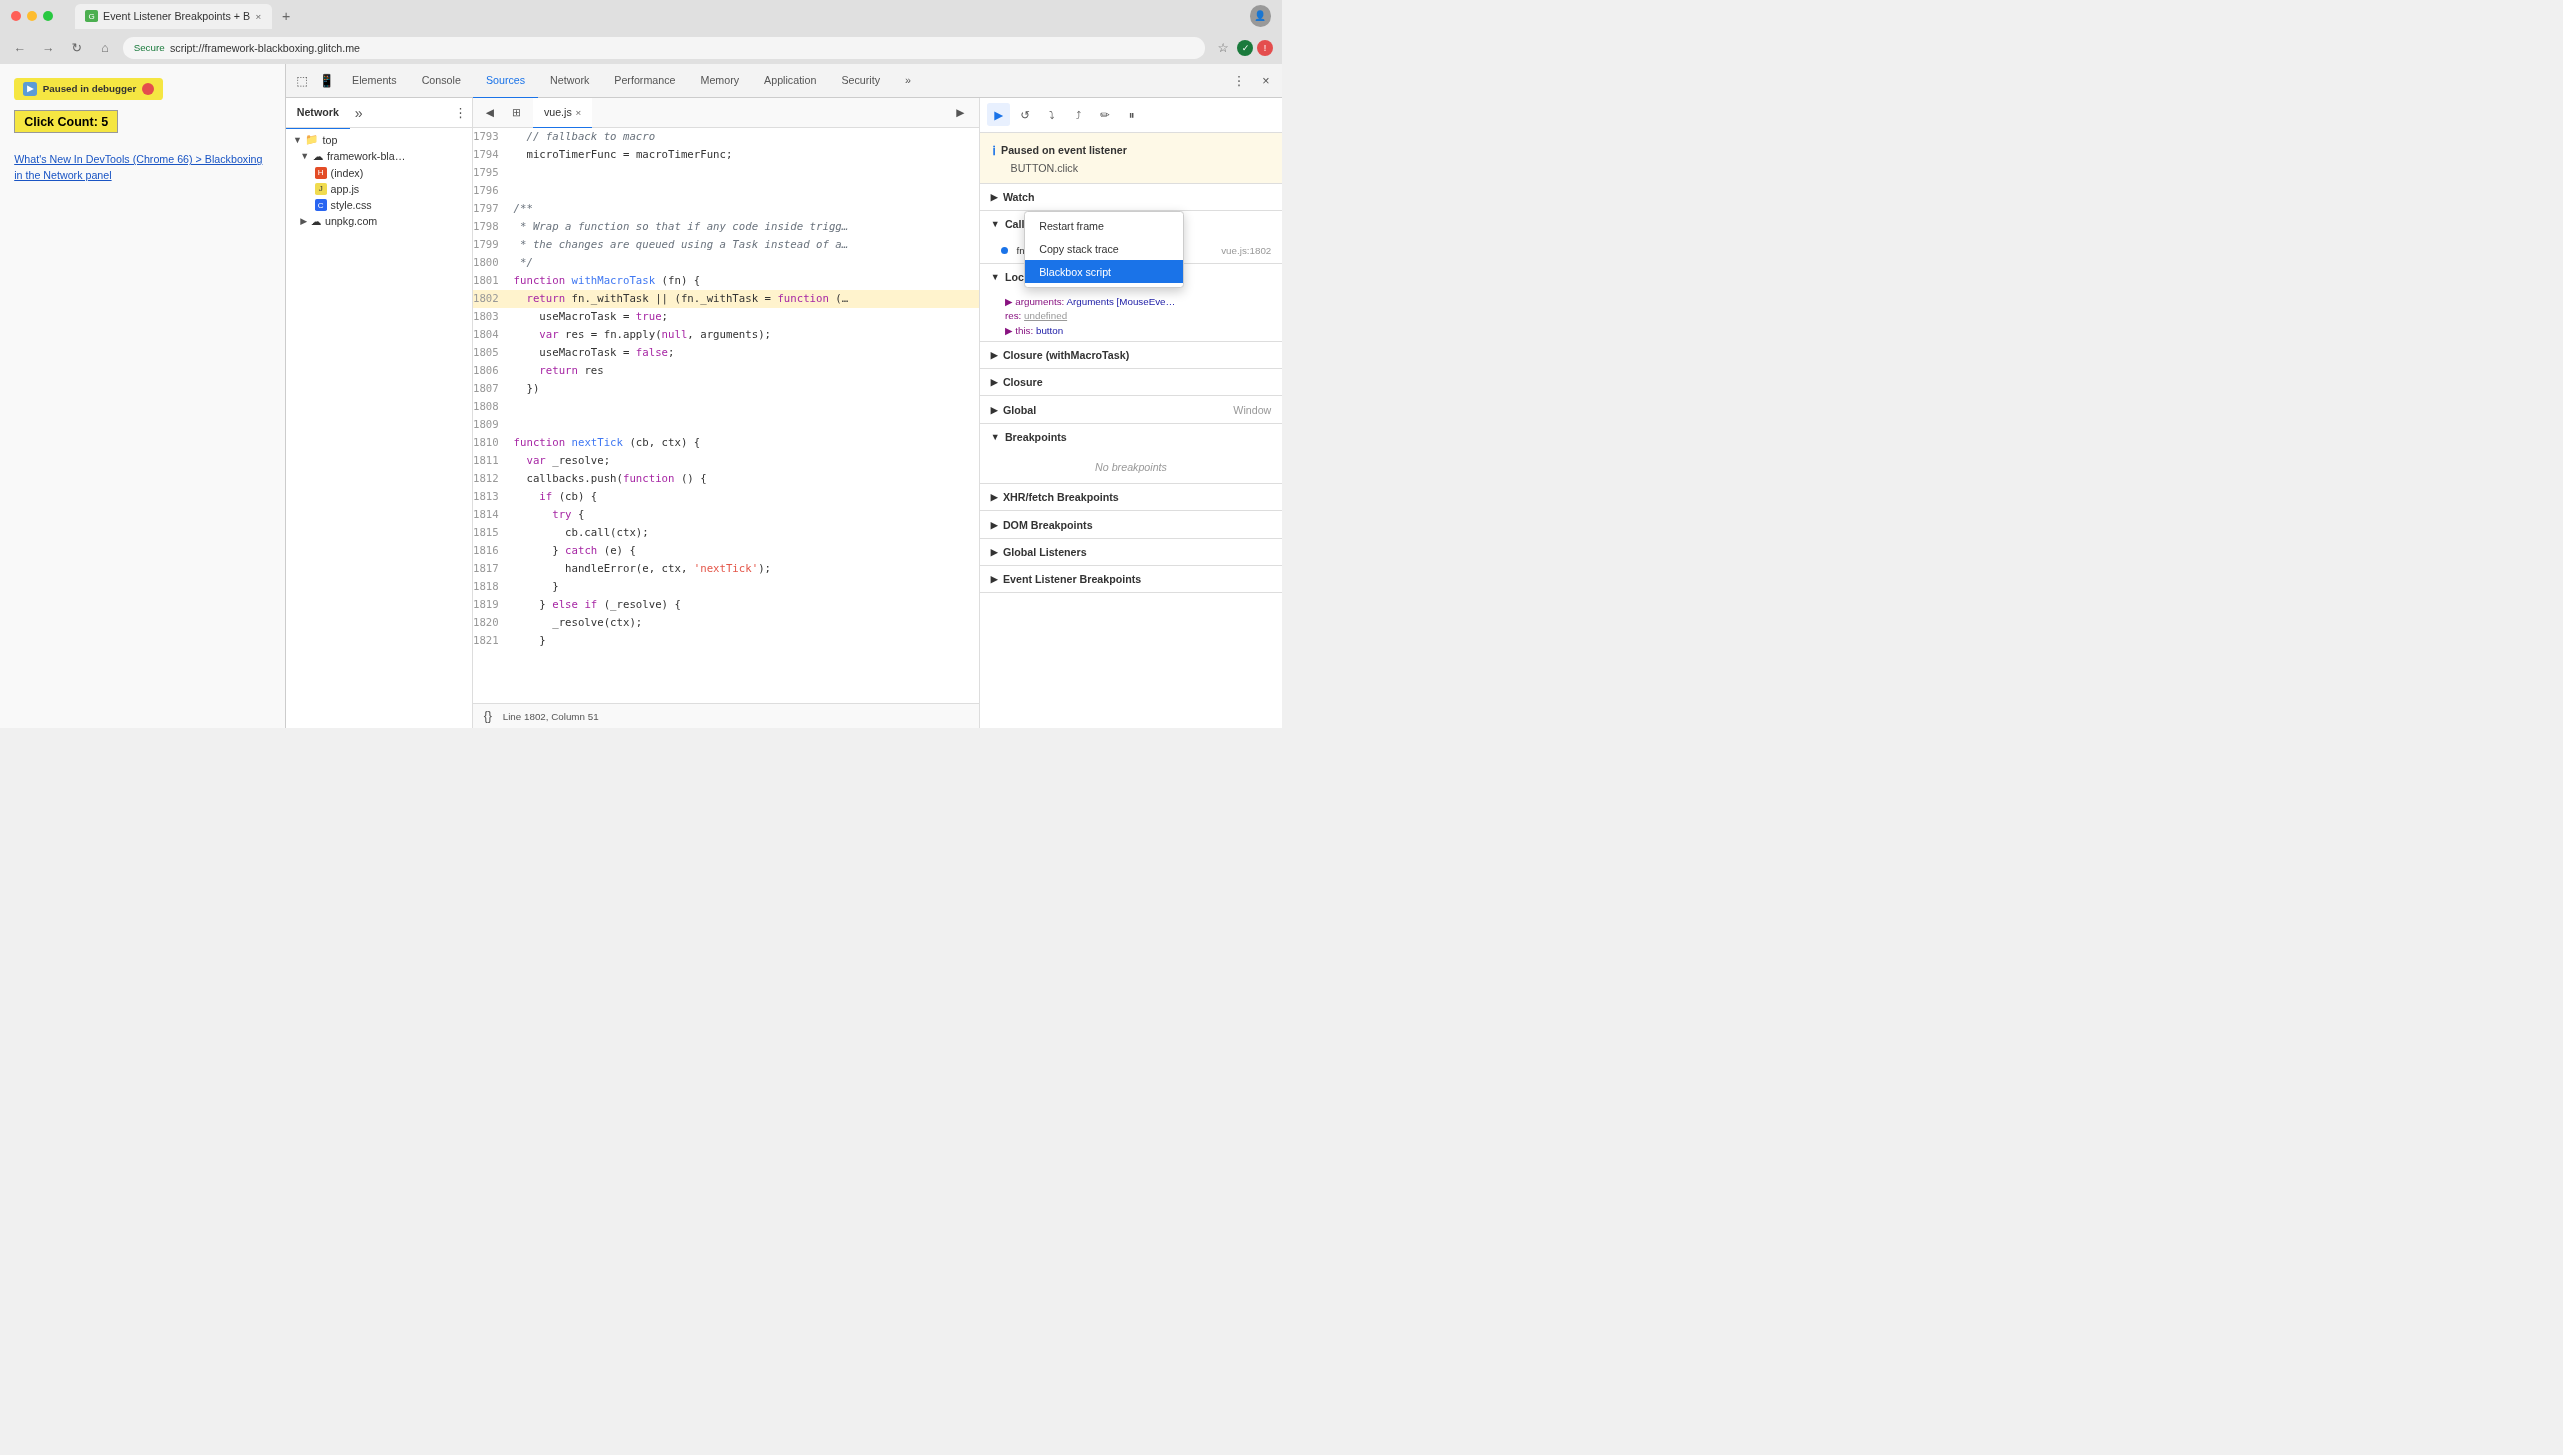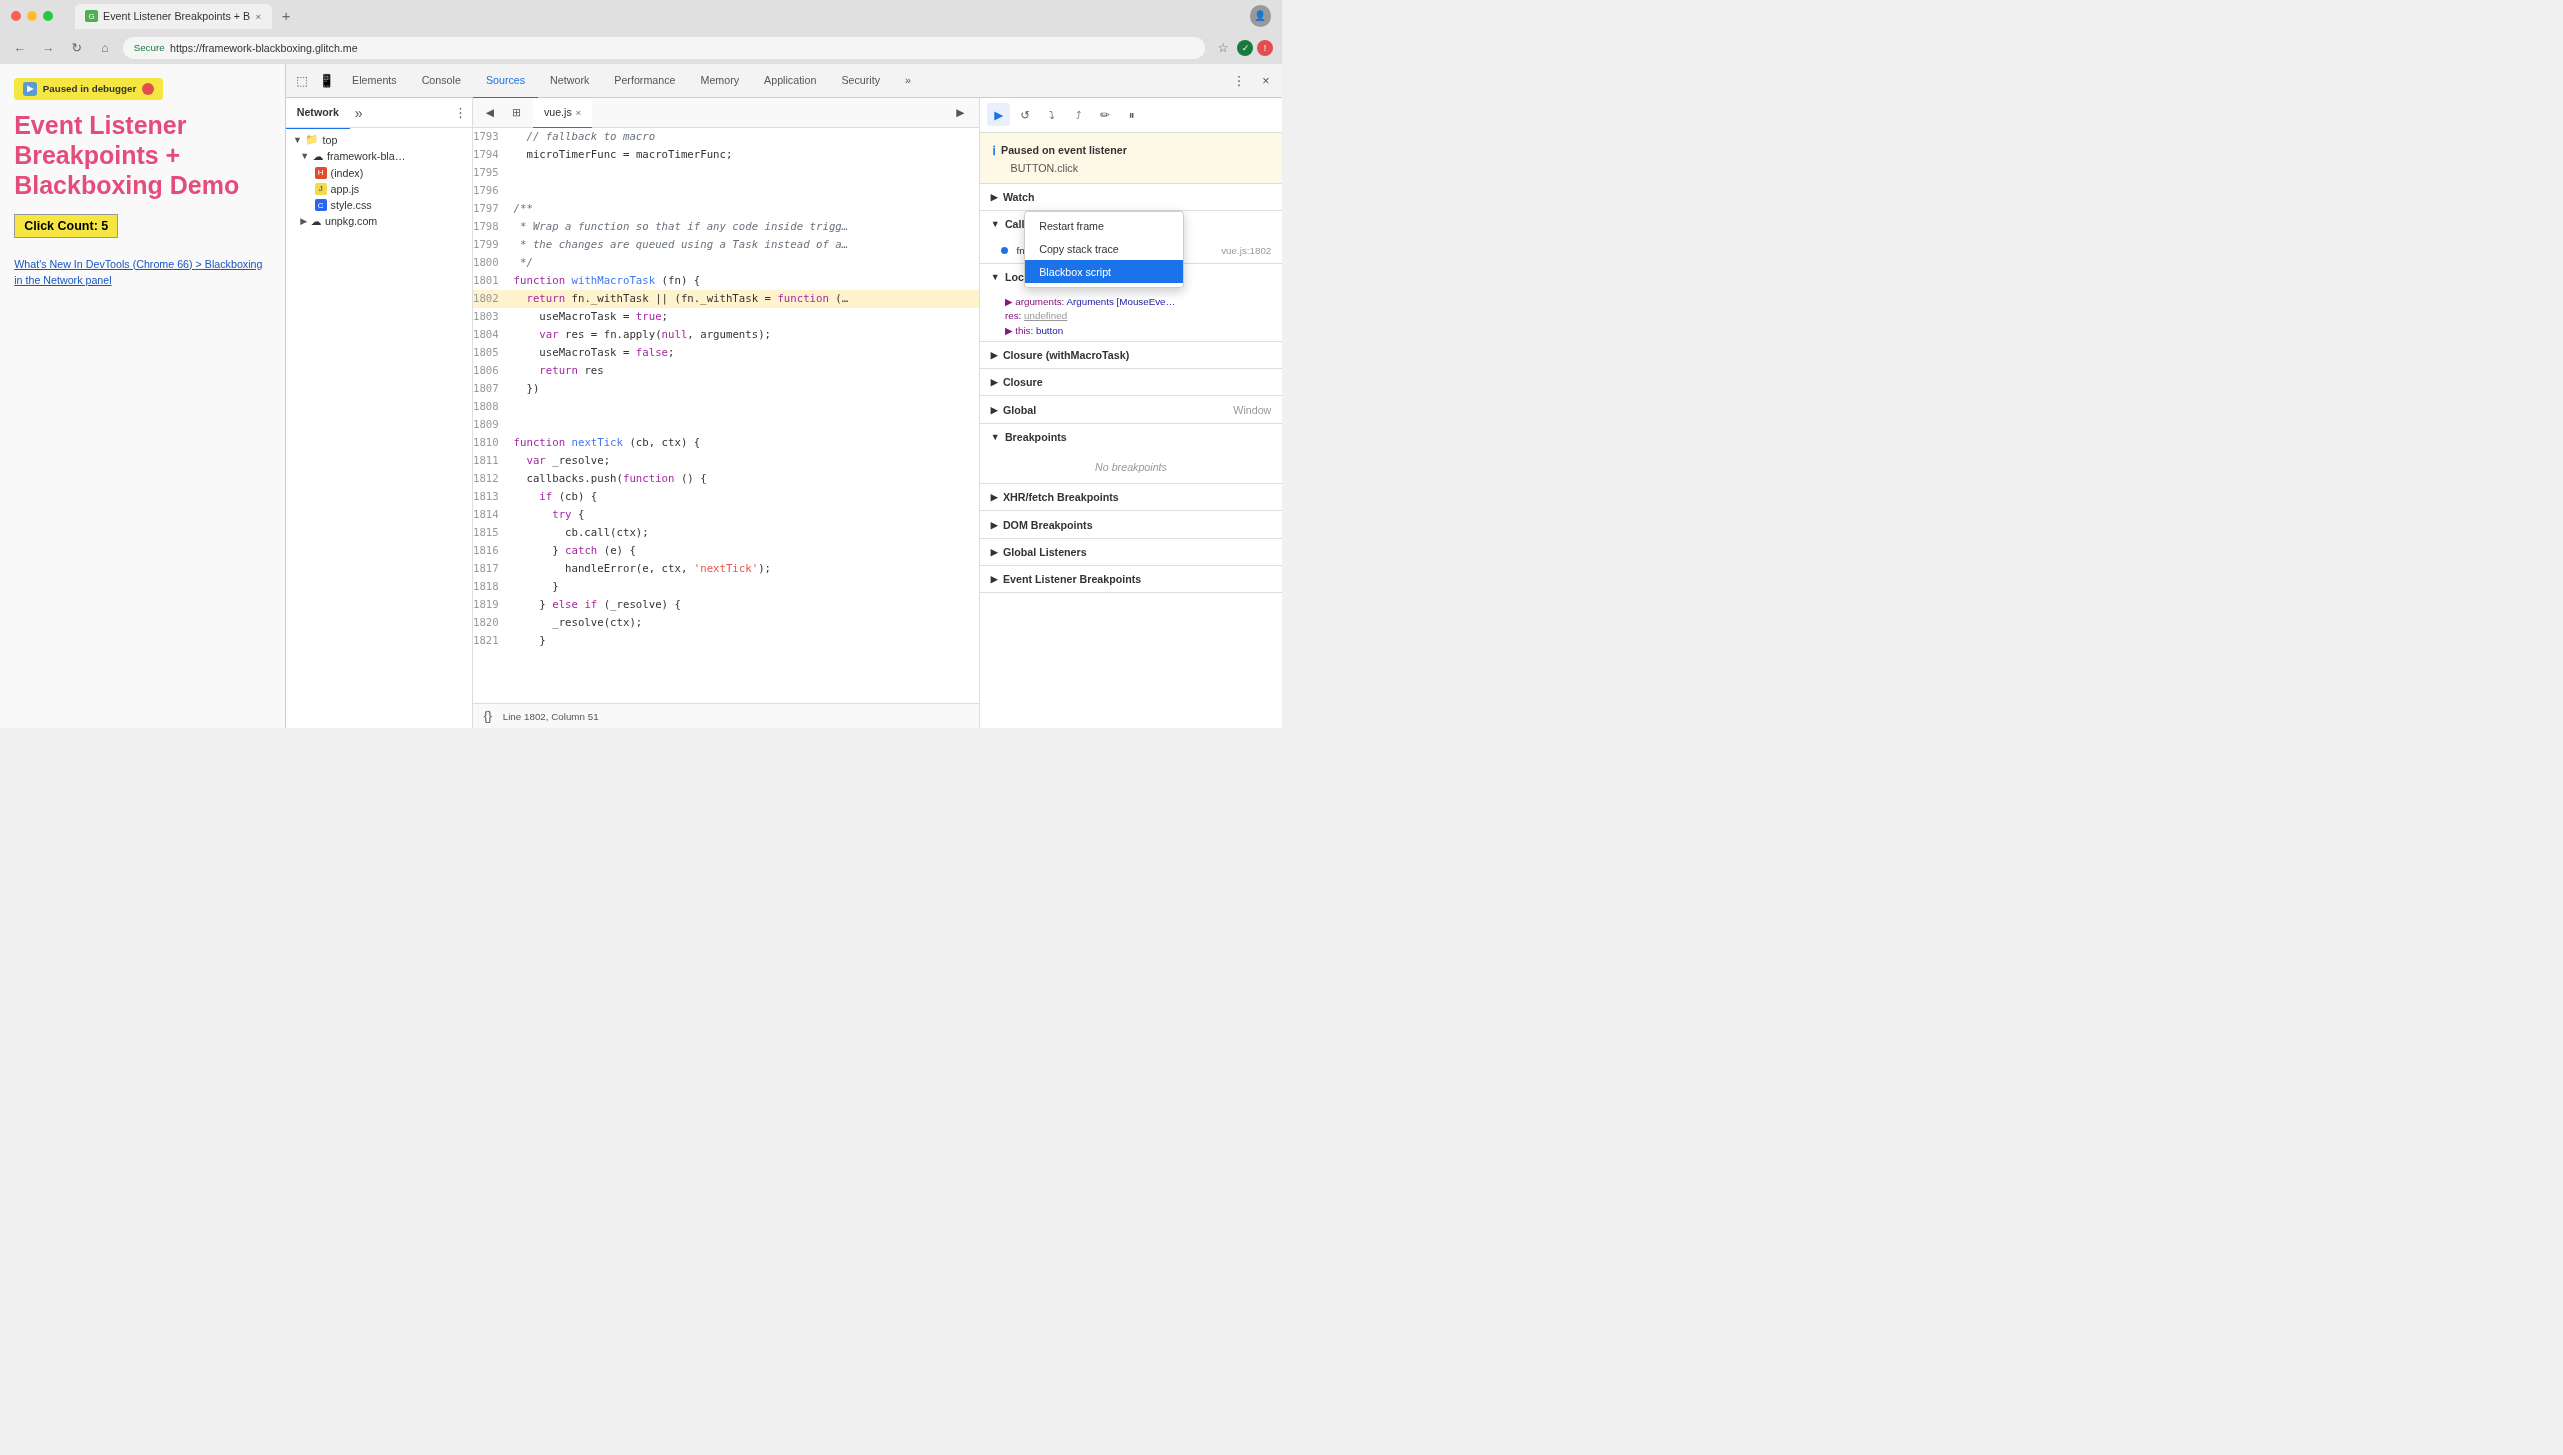--- a/index.html
+++ b/index.html
@@ -143,38 +143,37 @@
     <div style="margin-left:auto;width:21.4px;height:21.4px;background:#999;border-radius:50%;display:flex;align-items:center;justify-content:center;color:white;font-size:9.8px;">👤</div>
   </div>
 
   <div class="address-bar">
     <div class="nav-btn">←</div>
     <div class="nav-btn">→</div>
     <div class="nav-btn">↻</div>
     <div class="nav-btn">⌂</div>
     <div class="address-input">
       <span class="secure-badge">Secure</span>
-      <span class="address-url">https://framework-blackboxing.glitch.me</span>
+      <span class="address-url">script://framework-blackboxing.glitch.me</span>
     </div>
     <div style="display:flex;gap:3.6px;align-items:center;">
       <div class="nav-btn">☆</div>
       <div style="width:16px;height:16px;background:#1a7a3c;border-radius:50%;display:flex;align-items:center;justify-content:center;color:white;font-size:9px;">✓</div>
       <div style="width:16px;height:16px;background:#e44d4d;border-radius:50%;display:flex;align-items:center;justify-content:center;color:white;font-size:9px;">!</div>
     </div>
   </div>
 
   <div class="main-content">
 
     <div class="page-content">
       <div class="paused-banner">
         <div class="paused-resume" style="display:flex;align-items:center;justify-content:center;color:white;font-size:8px;">▶</div>
         <span>Paused in debugger</span>
         <span style="background:#e44d4d;border-radius:50%;width:12.5px;height:12.5px;display:inline-block;"></span>
       </div>
-      <div class="page-title">Event Listener Breakpoints + Blackboxing Demo</div>
       <div class="click-count">Click Count: 5</div>
       <div class="page-links">
         <a class="page-link">What's New In DevTools (Chrome 66) &gt; Blackboxing in the Network panel</a>
       </div>
     </div>
 
     <div class="devtools">
 
       <div class="devtools-tabs">
         <div class="devtools-icon-btn">⬚</div>

